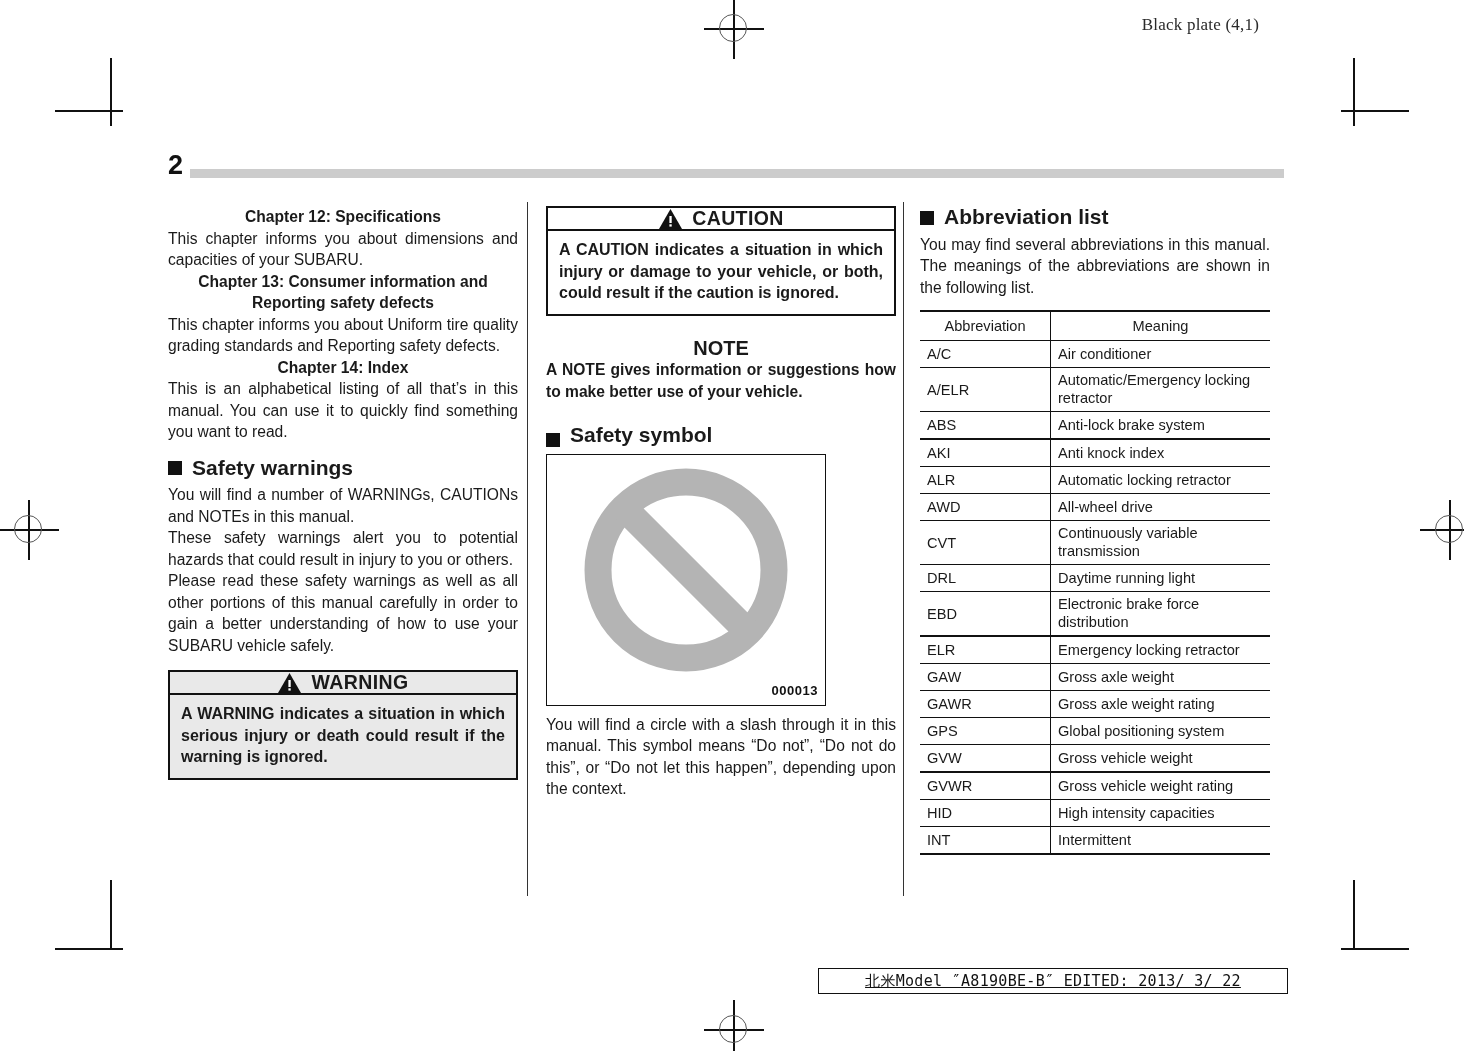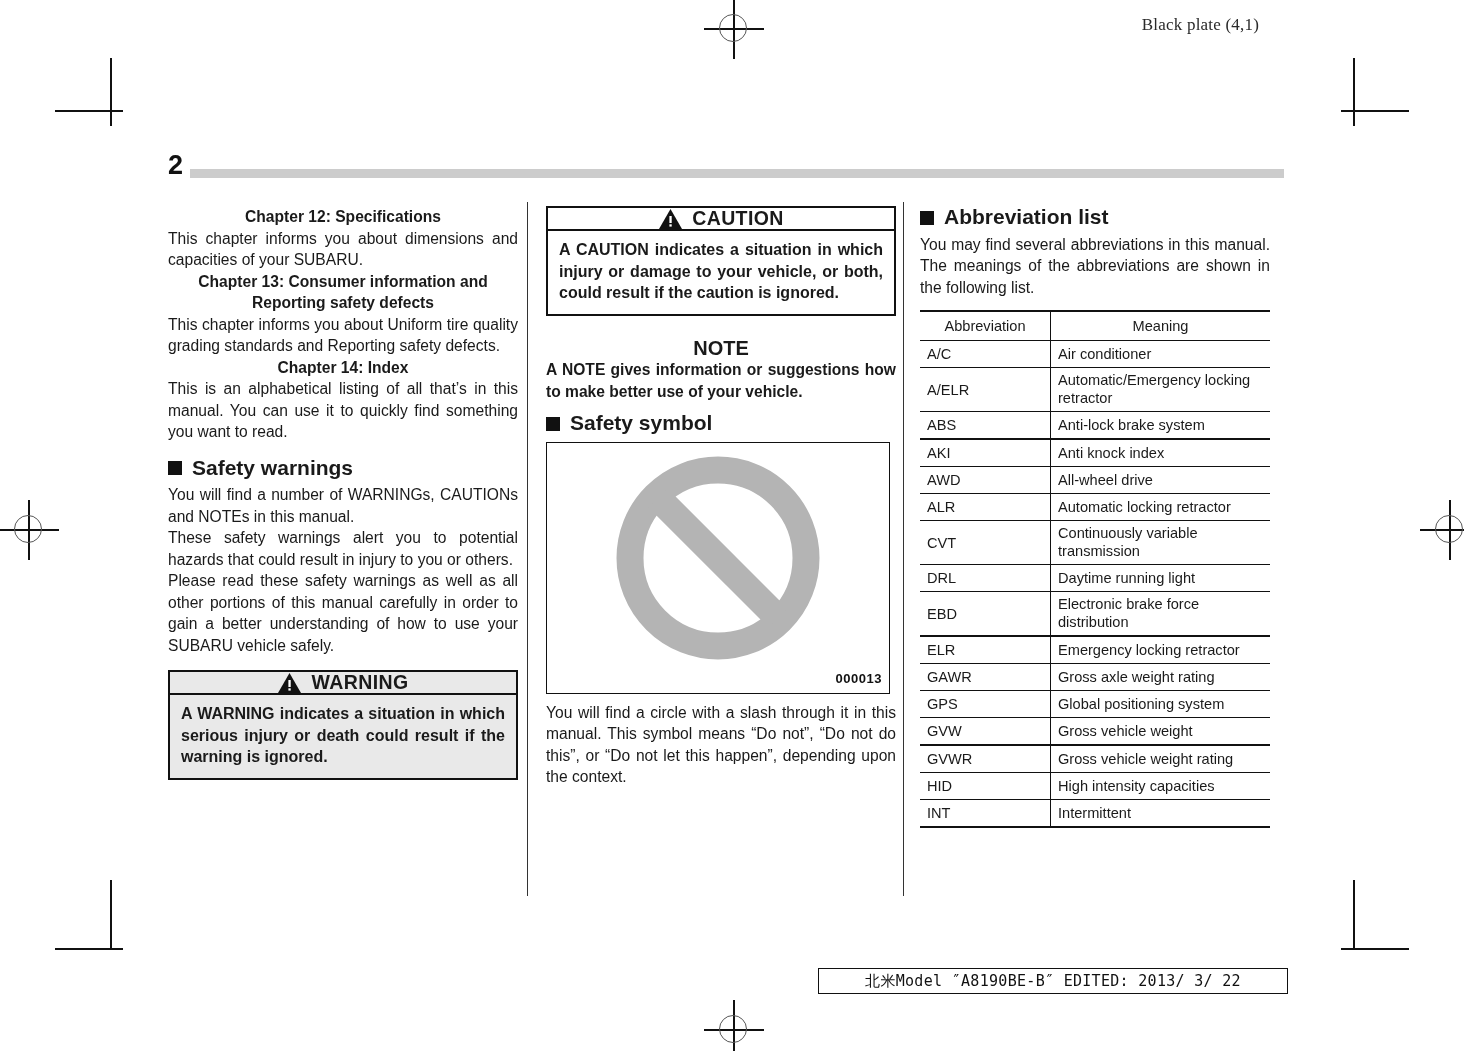--- a/index.html
+++ b/index.html
@@ -70,20 +70,21 @@
     border: 1.6px solid #111;
     box-sizing: border-box;
     display: flex;
     align-items: center;
     justify-content: center;
     font-family: "DejaVu Sans Mono", monospace;
     font-size: 15px;
     letter-spacing: .3px;
     color: #111;
     white-space: nowrap;
+    text-decoration: underline;
   }
 
   
   .page-head {
     position: absolute;
     left: 168px;
     top: 150px;
     width: 1100px;
     height: 34px;
   }
@@ -187,21 +188,21 @@
     height: 22px;
     flex: 0 0 auto;
   }
   .tri svg { display: block; }
 
   
   .figure {
     position: relative;
     border: 1.6px solid #111;
     box-sizing: border-box;
-    width: 344px;
+    width: 280px;
     height: 252px;
     background: #fff;
     margin-top: 8px;
   }
   .figure svg {
     position: absolute;
     left: 50%;
     top: 46%;
     transform: translate(-50%, -50%);
   }
@@ -346,21 +347,21 @@
         </svg>
       </span>
       <span>CAUTION</span>
     </div>
     <div class="alert-body white">A CAUTION indicates a situation in which injury or damage to your vehicle, or both, could result if the caution is ignored.</div>
   </div>
 
   <p class="b-head" style="font-size:20px; margin-top:22px;">NOTE</p>
   <p class="bold">A NOTE gives information or suggestions how to make better use of your vehicle.</p>
 
-  <div class="sec-head" style="margin-top:10px;">
+  <div class="sec-head" style="margin-top:22px;align-items:flex-end;">
     <span class="sq"></span>
     <span>Safety symbol</span>
   </div>
 
   <div class="figure">
     <svg width="204" height="204" viewBox="0 0 204 204">
       <circle cx="102" cy="102" r="88" fill="none" stroke="#b4b4b4" stroke-width="27"></circle>
       <line x1="42" y1="42" x2="162" y2="162" stroke="#b4b4b4" stroke-width="27"></line>
     </svg>
     <div class="fig-id">000013</div>
@@ -396,44 +397,48 @@
         </tr>
       <tr class="thick">
           <td>ABS</td>
           <td>Anti-lock brake system</td>
         </tr>
       <tr>
           <td>AKI</td>
           <td>Anti knock index</td>
         </tr>
       <tr>
+          <td>ALR</td>
+          <td>Automatic locking retractor</td>
+        </tr>
+      <tr>
           <td>AWD</td>
           <td>All-wheel drive</td>
-        </tr>
-      <tr>
-          <td>ALR</td>
-          <td>Automatic locking retractor</td>
         </tr>
       <tr>
           <td>CVT</td>
           <td class="cell-two-line">Continuously variable transmission</td>
         </tr>
       <tr>
           <td>DRL</td>
           <td>Daytime running light</td>
         </tr>
       <tr class="thick">
           <td>EBD</td>
           <td class="cell-two-line">Electronic brake force distribution</td>
         </tr>
       <tr>
           <td>ELR</td>
           <td>Emergency locking retractor</td>
         </tr>
       <tr>
+          <td>GAW</td>
+          <td>Gross axle weight</td>
+        </tr>
+      <tr>
           <td>GAWR</td>
           <td>Gross axle weight rating</td>
         </tr>
       <tr>
           <td>GPS</td>
           <td>Global positioning system</td>
         </tr>
       <tr class="thick">
           <td>GVW</td>
           <td>Gross vehicle weight</td>

